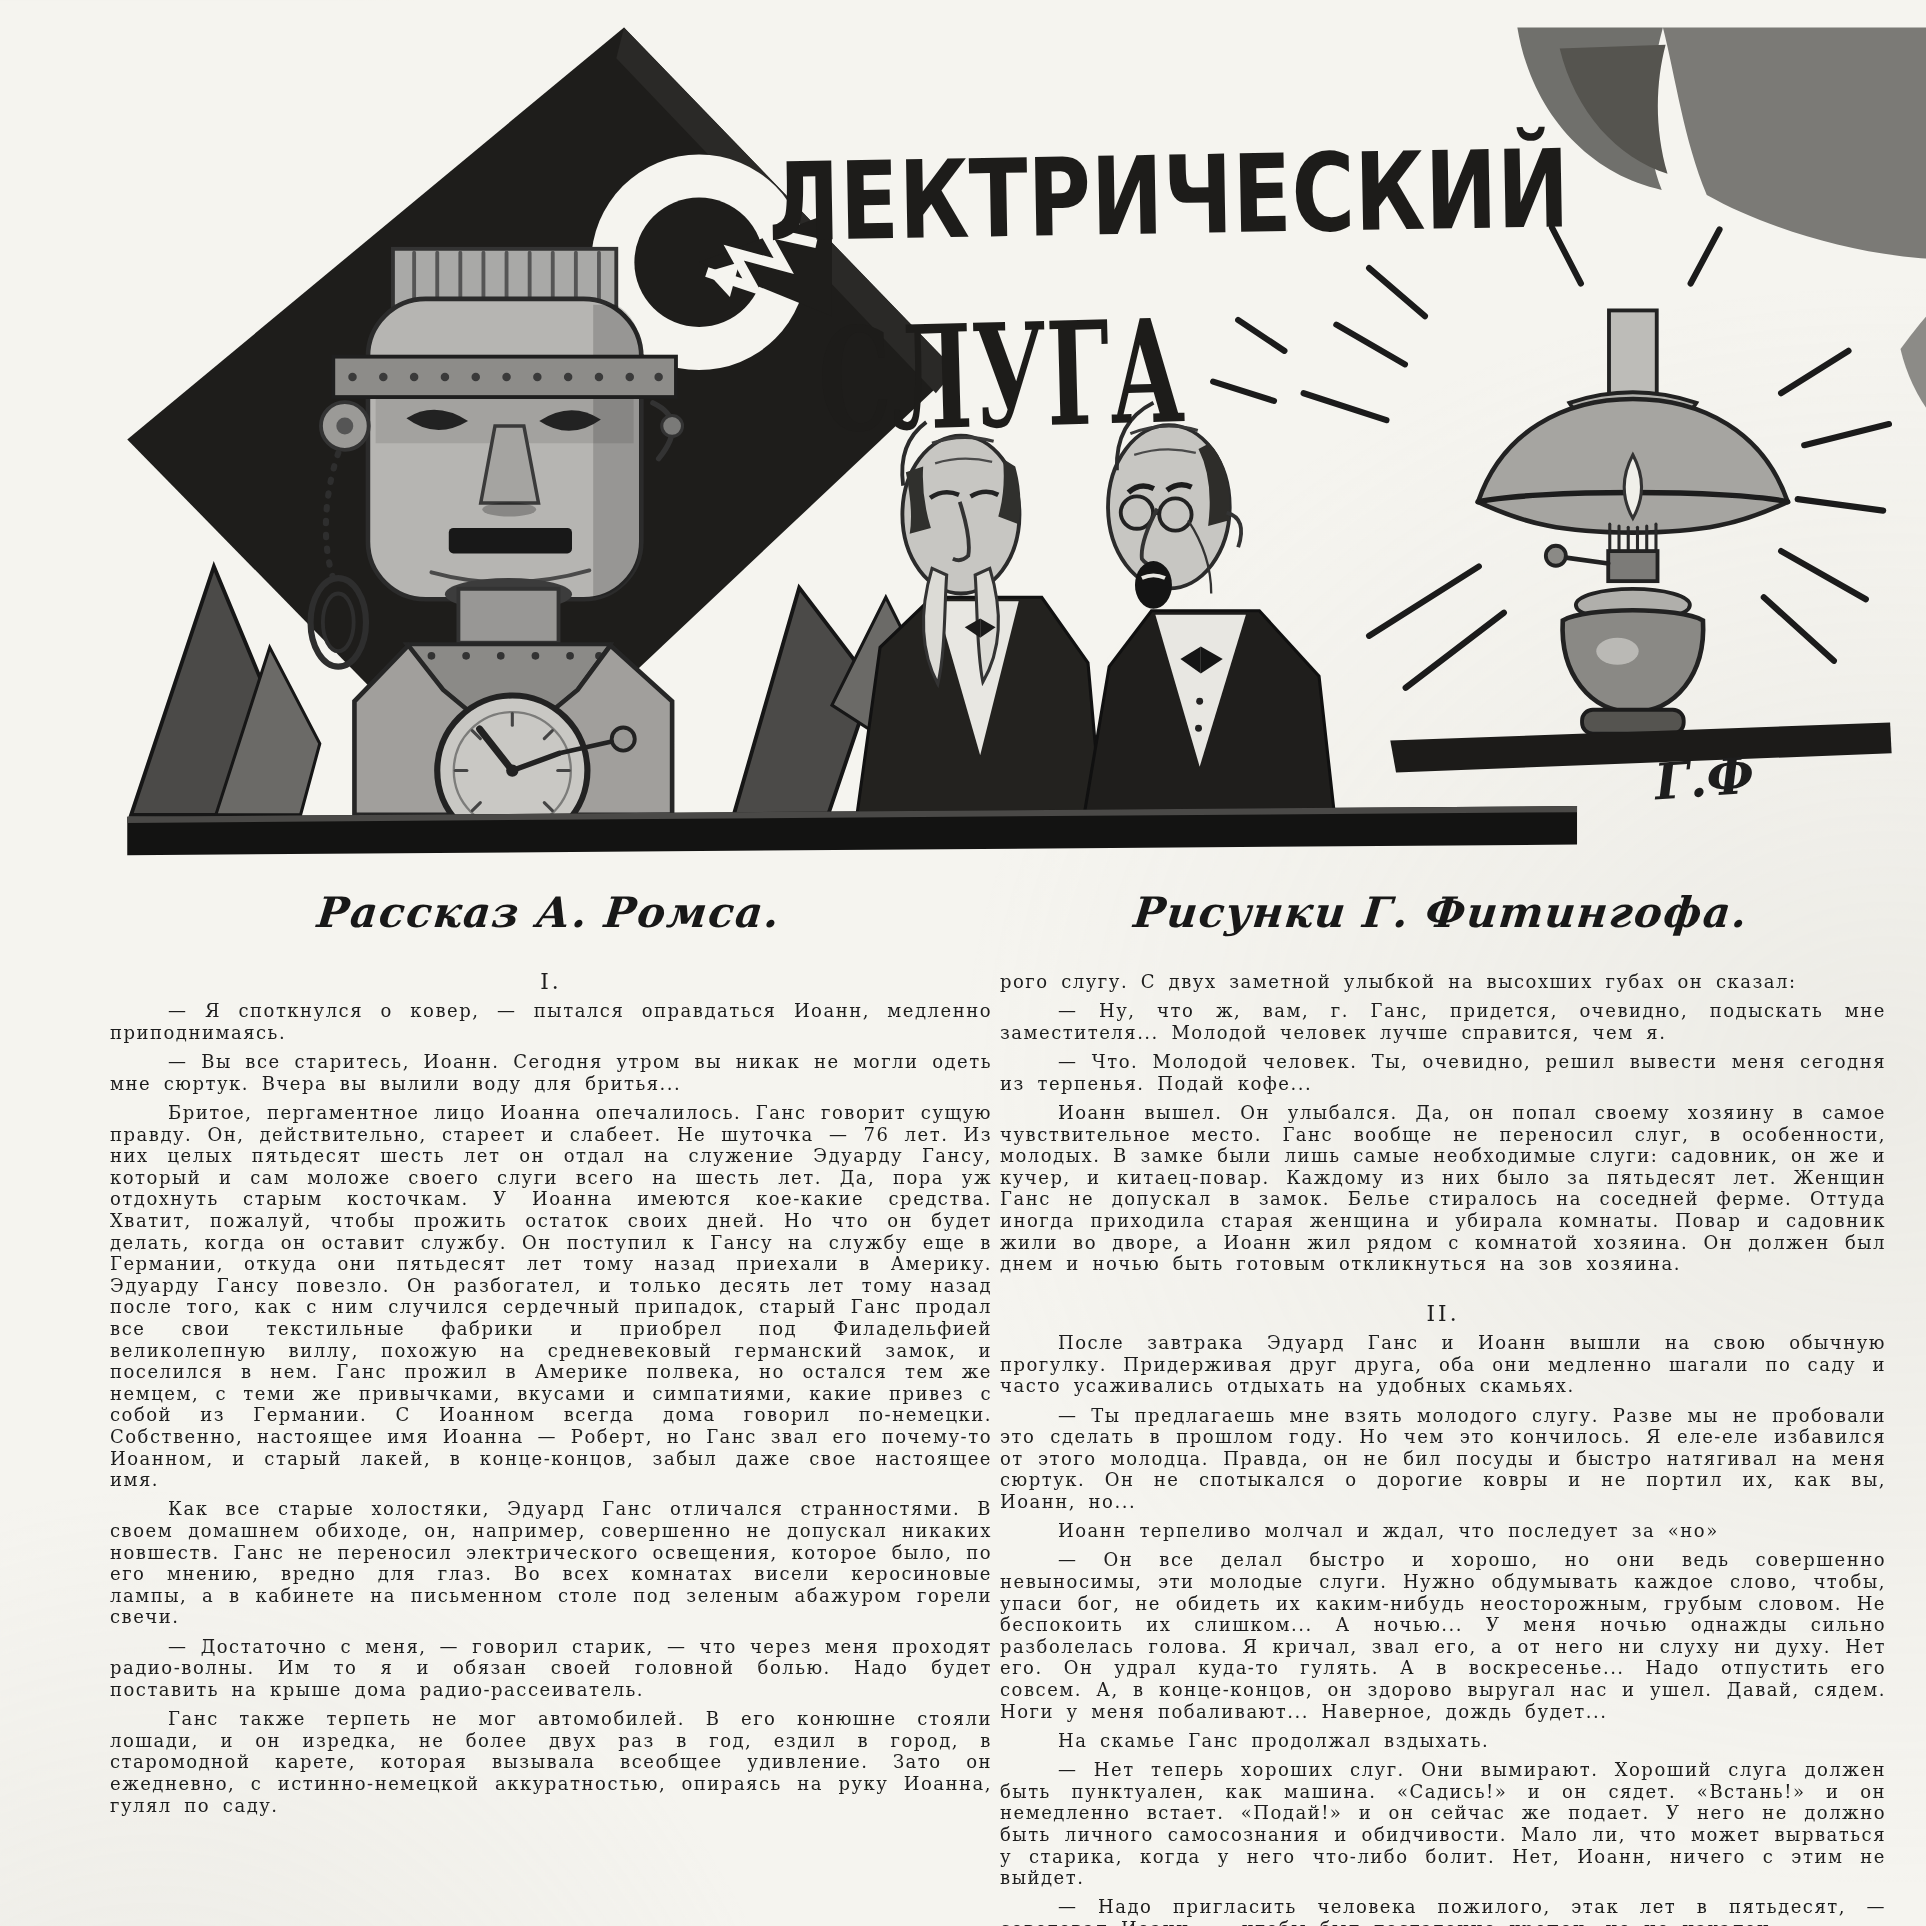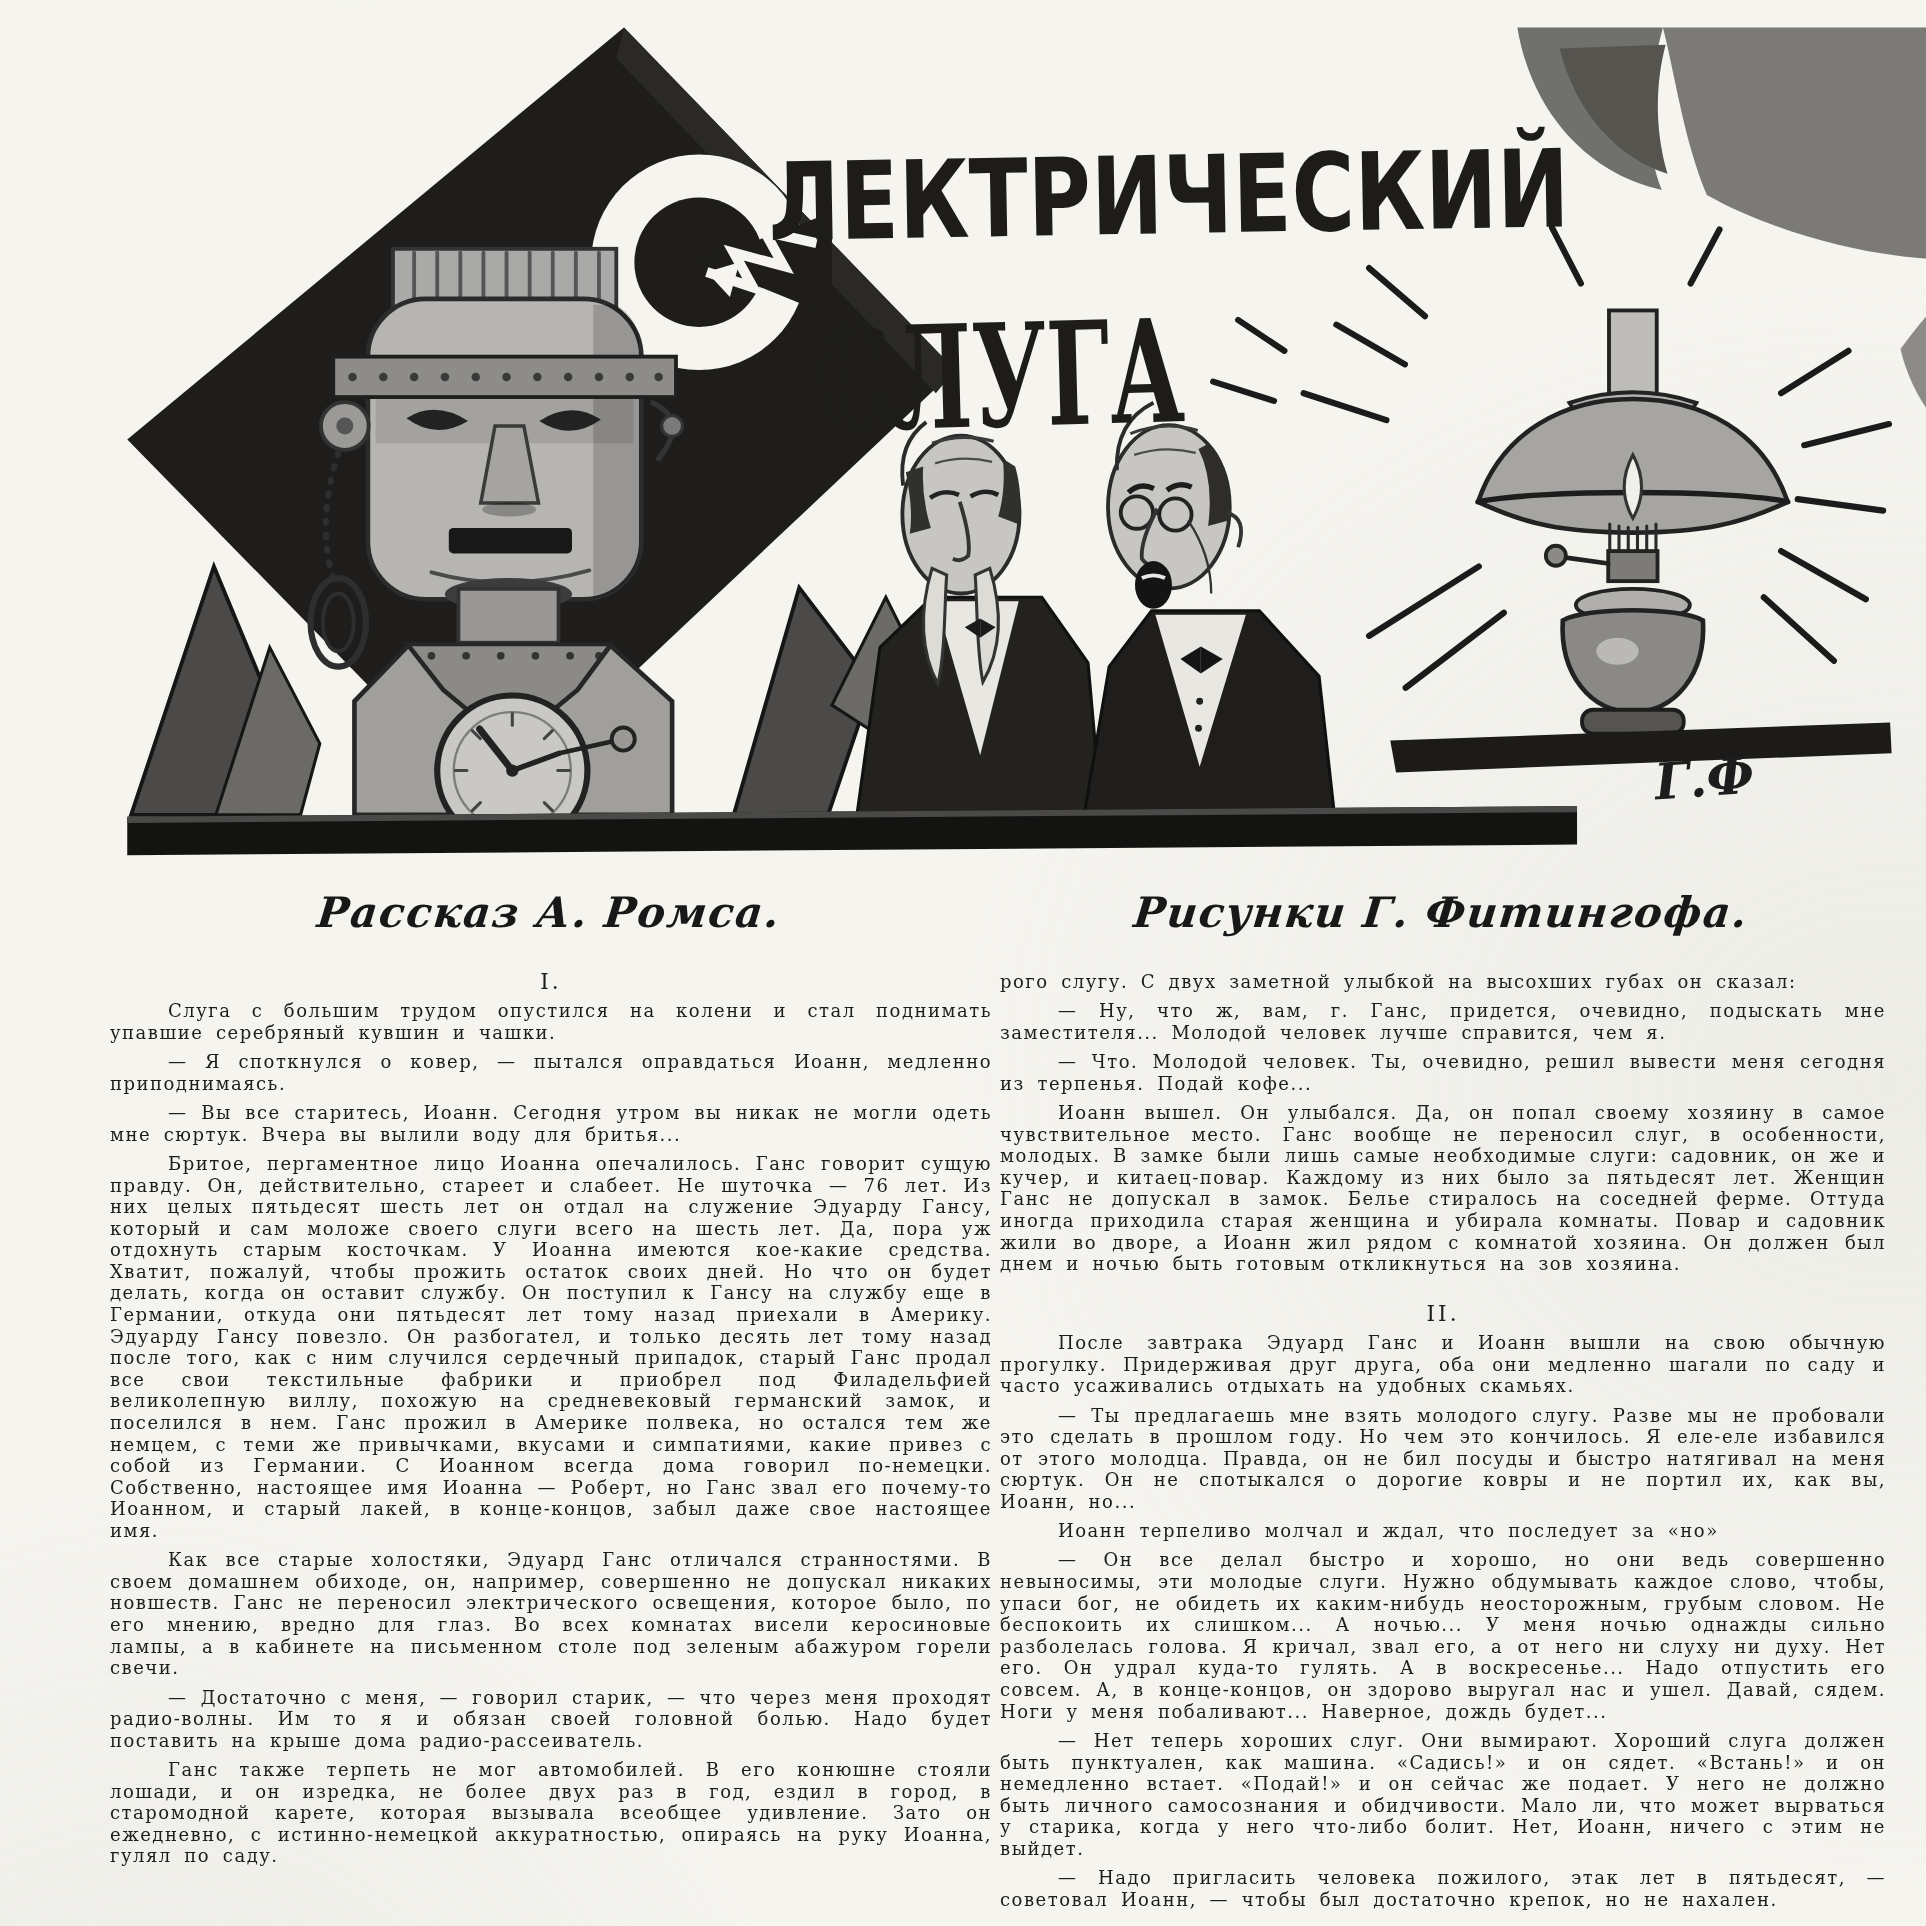--- a/index.html
+++ b/index.html
@@ -259,37 +259,37 @@
   </g>
 </svg>
 
 <div class="byline-row">
   <div class="byline left">Рассказ А. Ромса.</div>
   <div class="byline right">Рисунки Г. Фитингофа.</div>
 </div>
 
 <div class="col left">
   <p class="section-head">I.</p>
-  <p>Слуга с большим трудом опустился на колени и стал поднимать упавшие серебряный кувшин и чашки.</p>
   <p>— Я споткнулся о ковер, — пытался оправдаться Иоанн, медленно приподнимаясь.</p>
   <p>— Вы все старитесь, Иоанн. Сегодня утром вы никак не могли одеть мне сюртук. Вчера вы вылили воду для бритья...</p>
   <p>Бритое, пергаментное лицо Иоанна опечалилось. Ганс говорит сущую правду. Он, действительно, стареет и слабеет. Не шуточка — 76 лет. Из них целых пятьдесят шесть лет он отдал на служение Эдуарду Гансу, который и сам моложе своего слуги всего на шесть лет. Да, пора уж отдохнуть старым косточкам. У Иоанна имеются кое-какие средства. Хватит, пожалуй, чтобы прожить остаток своих дней. Но что он будет делать, когда он оставит службу. Он поступил к Гансу на службу еще в Германии, откуда они пятьдесят лет тому назад приехали в Америку. Эдуарду Гансу повезло. Он разбогател, и только десять лет тому назад после того, как с ним случился сердечный припадок, старый Ганс продал все свои текстильные фабрики и приобрел под Филадельфией великолепную виллу, похожую на средневековый германский замок, и поселился в нем. Ганс прожил в Америке полвека, но остался тем же немцем, с теми же привычками, вкусами и симпатиями, какие привез с собой из Германии. С Иоанном всегда дома говорил по-немецки. Собственно, настоящее имя Иоанна — Роберт, но Ганс звал его почему-то Иоанном, и старый лакей, в конце-концов, забыл даже свое настоящее имя.</p>
   <p>Как все старые холостяки, Эдуард Ганс отличался странностями. В своем домашнем обиходе, он, например, совершенно не допускал никаких новшеств. Ганс не переносил электрического освещения, которое было, по его мнению, вредно для глаз. Во всех комнатах висели керосиновые лампы, а в кабинете на письменном столе под зеленым абажуром горели свечи.</p>
   <p>— Достаточно с меня, — говорил старик, — что через меня проходят радио-волны. Им то я и обязан своей головной болью. Надо будет поставить на крыше дома радио-рассеиватель.</p>
   <p>Ганс также терпеть не мог автомобилей. В его конюшне стояли лошади, и он изредка, не более двух раз в год, ездил в город, в старомодной карете, которая вызывала всеобщее удивление. Зато он ежедневно, с истинно-немецкой аккуратностью, опираясь на руку Иоанна, гулял по саду.</p>
 
 </div>
 
 <div class="col right">
   <p class="cont">рого слугу. С двух заметной улыбкой на высохших губах он сказал:</p>
   <p>— Ну, что ж, вам, г. Ганс, придется, очевидно, подыскать мне заместителя... Молодой человек лучше справится, чем я.</p>
   <p>— Что. Молодой человек. Ты, очевидно, решил вывести меня сегодня из терпенья. Подай кофе...</p>
   <p>Иоанн вышел. Он улыбался. Да, он попал своему хозяину в самое чувствительное место. Ганс вообще не переносил слуг, в особенности, молодых. В замке были лишь самые необходимые слуги: садовник, он же и кучер, и китаец-повар. Каждому из них было за пятьдесят лет. Женщин Ганс не допускал в замок. Белье стиралось на соседней ферме. Оттуда иногда приходила старая женщина и убирала комнаты. Повар и садовник жили во дворе, а Иоанн жил рядом с комнатой хозяина. Он должен был днем и ночью быть готовым откликнуться на зов хозяина.</p>
   <p class="section-head">II.</p>
   <p>После завтрака Эдуард Ганс и Иоанн вышли на свою обычную прогулку. Придерживая друг друга, оба они медленно шагали по саду и часто усаживались отдыхать на удобных скамьях.</p>
   <p>— Ты предлагаешь мне взять молодого слугу. Разве мы не пробовали это сделать в прошлом году. Но чем это кончилось. Я еле-еле избавился от этого молодца. Правда, он не бил посуды и быстро натягивал на меня сюртук. Он не спотыкался о дорогие ковры и не портил их, как вы, Иоанн, но...</p>
   <p>Иоанн терпеливо молчал и ждал, что последует за «но»</p>
   <p>— Он все делал быстро и хорошо, но они ведь совершенно невыносимы, эти молодые слуги. Нужно обдумывать каждое слово, чтобы, упаси бог, не обидеть их каким-нибудь неосторожным, грубым словом. Не беспокоить их слишком... А ночью... У меня ночью однажды сильно разболелась голова. Я кричал, звал его, а от него ни слуху ни духу. Нет его. Он удрал куда-то гулять. А в воскресенье... Надо отпустить его совсем. А, в конце-концов, он здорово выругал нас и ушел. Давай, сядем. Ноги у меня побаливают... Наверное, дождь будет...</p>
+  <p>На скамье Ганс продолжал вздыхать.</p>
   <p>— Нет теперь хороших слуг. Они вымирают. Хороший слуга должен быть пунктуален, как машина. «Садись!» и он сядет. «Встань!» и он немедленно встает. «Подай!» и он сейчас же подает. У него не должно быть личного самосознания и обидчивости. Мало ли, что может вырваться у старика, когда у него что-либо болит. Нет, Иоанн, ничего с этим не выйдет.</p>
   <p>— Надо пригласить человека пожилого, этак лет в пятьдесят, — советовал Иоанн, — чтобы был достаточно крепок, но не нахален.</p>
 
 </div>
 
 
 </body></html>

